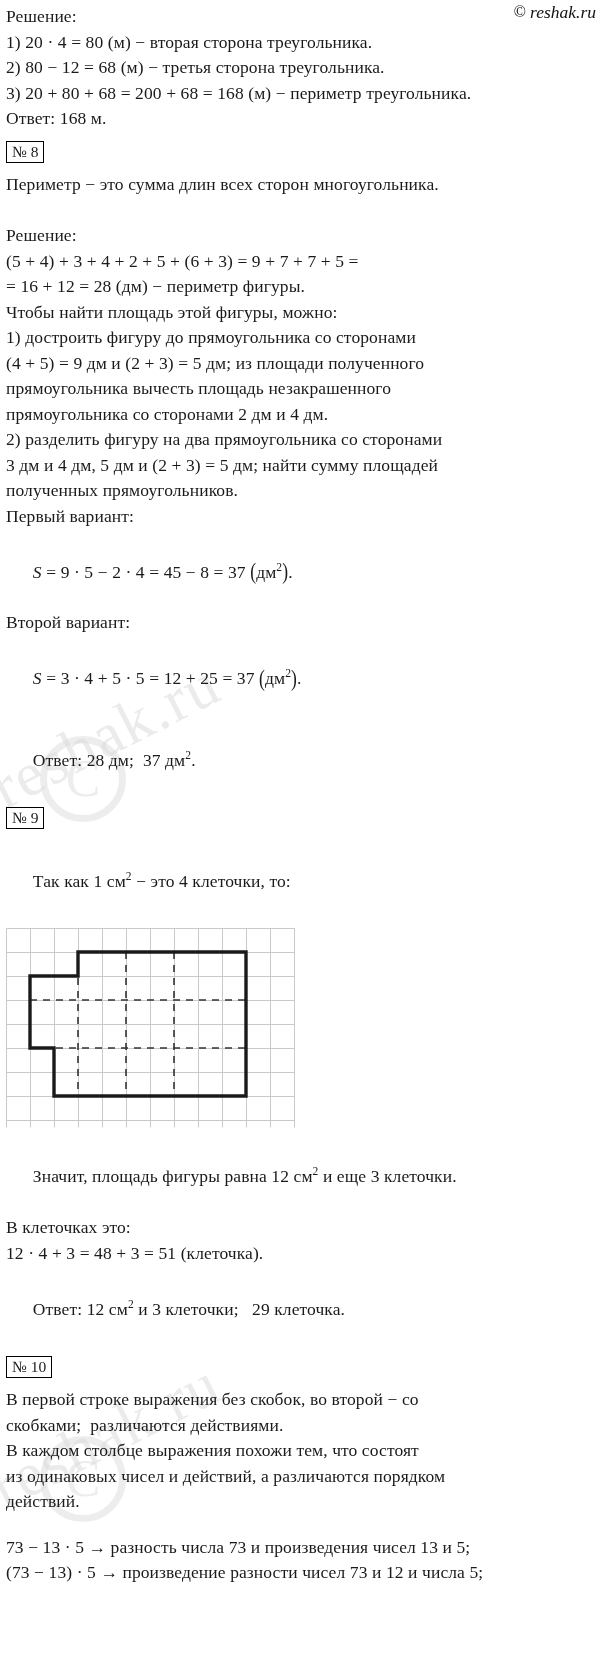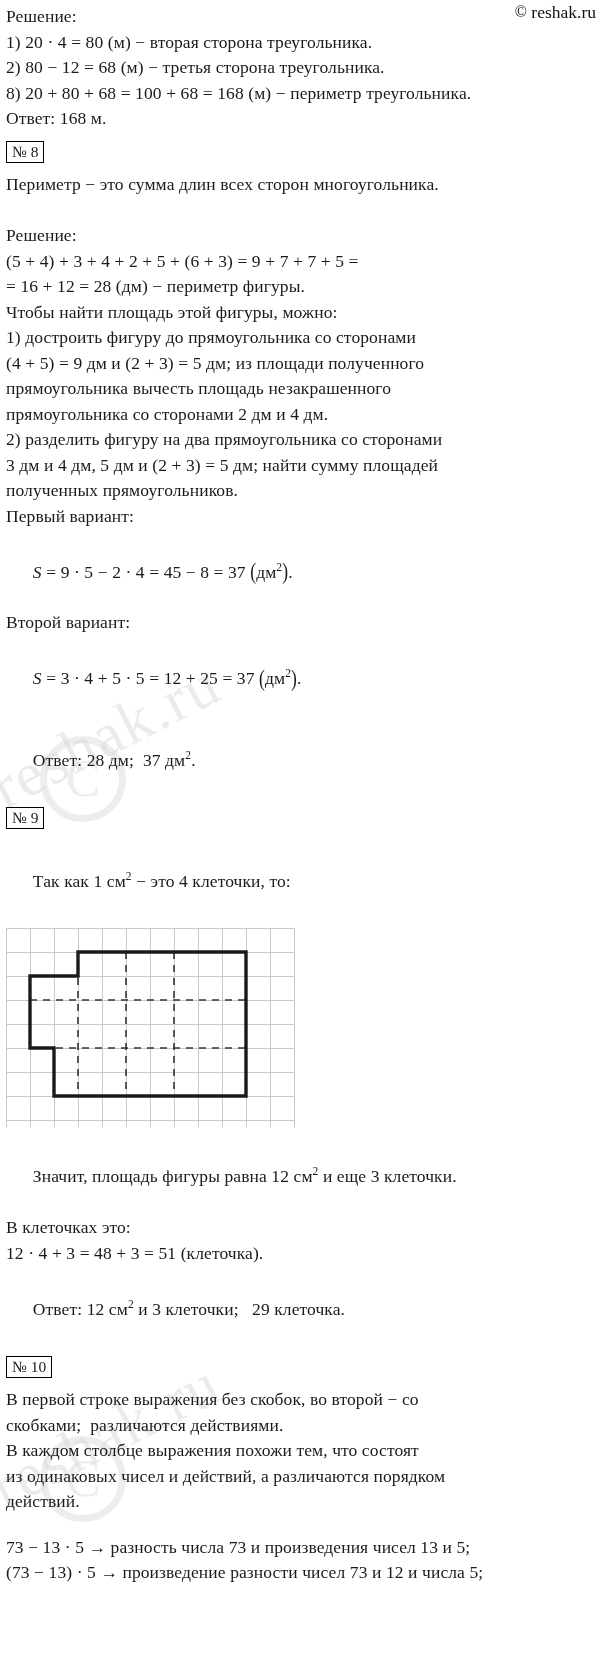--- a/index.html
+++ b/index.html
@@ -36,20 +36,21 @@
   .gap-lg { height: 26px; }
 
   .watermark-top {
     position: absolute;
     top: 2px;
     right: 8px;
     font-size: 17.5px;
     font-family: "Liberation Serif", serif;
     color: #111;
     z-index: 5;
+    font-style: italic;
   }
   .wm-c {
     font-size: 16px;
     vertical-align: 1px;
   }
 
   .tasknum {
     display: inline-block;
     border: 1.6px solid #000;
     padding: 1px 5px 2px 5px;
@@ -136,21 +137,21 @@
   <div class="watermark-top">
     <span class="wm-c">©</span>
     <span>reshak.ru</span>
   </div>
 
   <div class="content">
 
     <div class="line">Решение:</div>
     <div class="line">1) 20 · 4 = 80 (м) − вторая сторона треугольника.</div>
     <div class="line">2) 80 − 12 = 68 (м) − третья сторона треугольника.</div>
-    <div class="line">8) 20 + 80 + 68 = 100 + 68 = 168 (м) − периметр треугольника.</div>
+    <div class="line">3) 20 + 80 + 68 = 200 + 68 = 168 (м) − периметр треугольника.</div>
     <div class="line">Ответ: 168 м.</div>
 
     <div class="gap-sm"></div>
     <div>
       <span class="tasknum">№ 8</span>
     </div>
     <div class="gap-sm"></div>
 
     <div class="line">Периметр − это сумма длин всех сторон многоугольника.</div>
 

